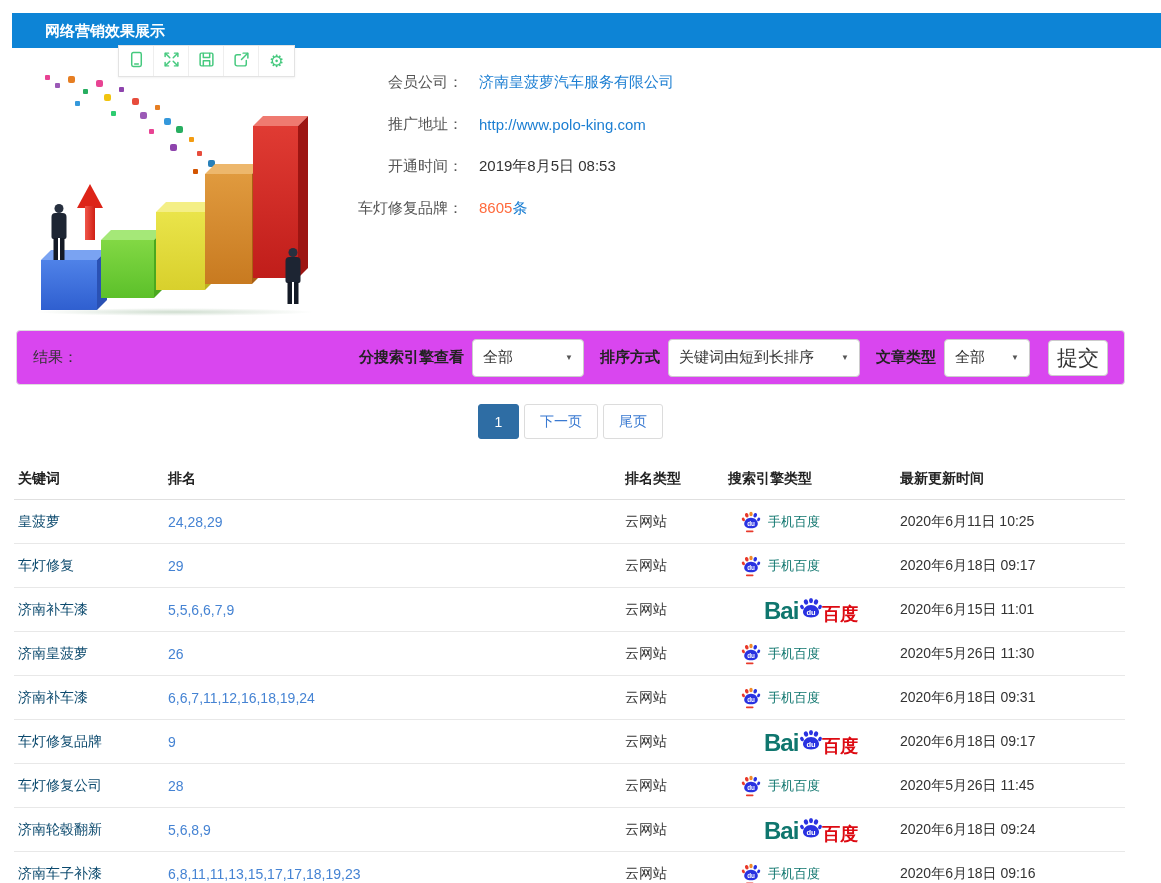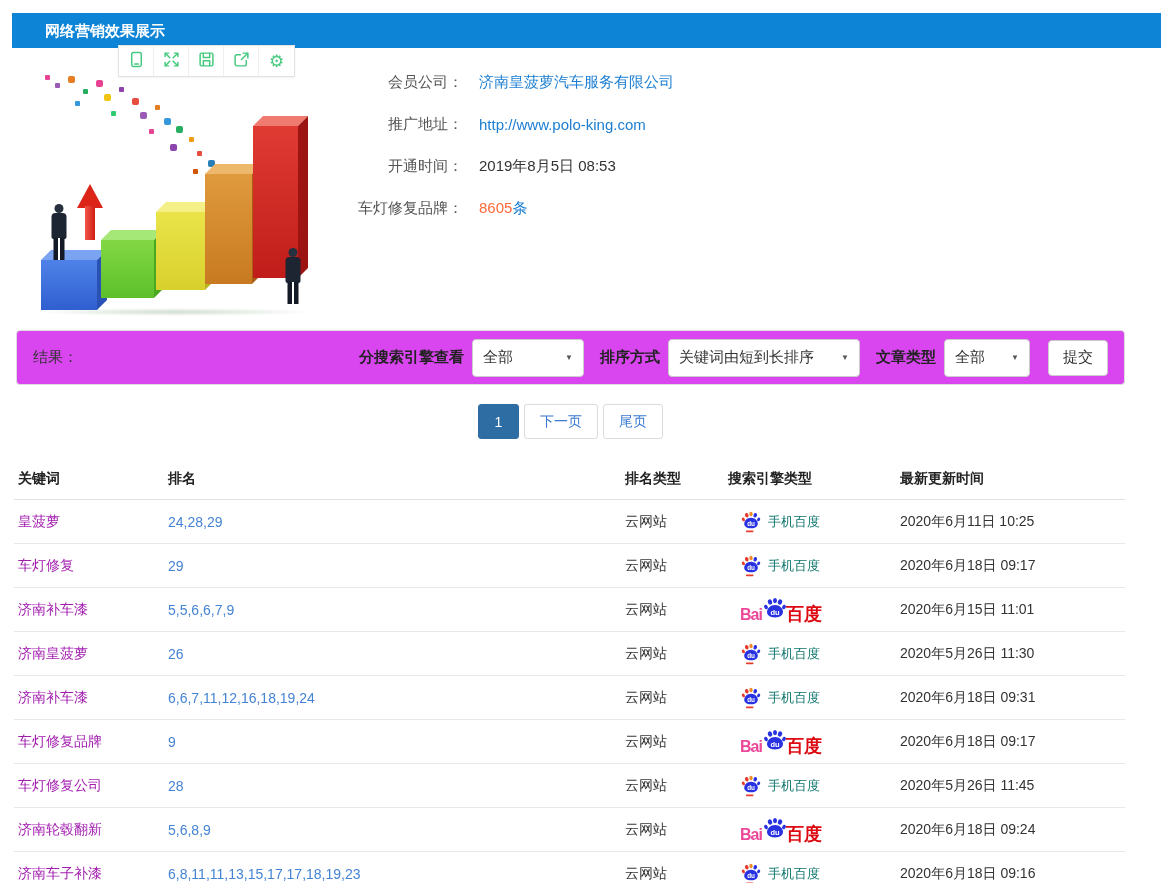--- a/index.html
+++ b/index.html
@@ -77,40 +77,40 @@
       background:#d946ef; border:1px solid #ddd; border-radius:4px;
       display:flex; align-items:center; padding:0 16px; font-size:15px; }
   .result-label { color:#333; }
   .filter-group { margin-left:auto; display:flex; align-items:center; gap:8px; }
   .f-label { font-weight:bold; color:#222; margin-left:8px; }
   .select { background:#fff; border:1px solid #ccc; border-radius:4px; height:38px;
       display:flex; align-items:center; justify-content:space-between; padding:0 10px; cursor:pointer; color:#333; }
   .sel-engine { width:112px; } .sel-sort { width:192px;text-align:center; } .sel-article { width:86px; }
   .caret { font-size:8px; color:#555; margin-left:8px; }
   .submit-btn { background:#fff; border:1px solid #ccc; border-radius:4px; height:36px; width:60px;
-      margin-left:10px; font-size:15px; color:#333; cursor:pointer; }
+      margin-left:10px; font-size:21px; color:#333; cursor:pointer; }
 
   
   .pagination { position:absolute; left:16px; top:404px; width:1109px; display:flex; justify-content:center; gap:5px; }
   .page-btn { height:35px; border-radius:3px; font-size:14px; display:flex; align-items:center; justify-content:center; cursor:pointer; }
   .page-current { width:41px; background:#2e6da4; color:#fff; border:1px solid #2e6da4; }
   .page-link { padding:0 15px; background:#fff; color:#3a7ad1; border:1px solid #dcdcdc; }
 
   
   .table { position:absolute; left:14px; top:458px; width:1111px; font-size:14px; }
   .thead, .trow { display:grid; grid-template-columns:150px 457px 103px 172px 1fr; align-items:center; }
   .thead { height:42px; font-weight:bold; color:#222; border-bottom:1px solid #e0e0e0; }
   .trow { height:44px; border-bottom:1px solid #e8e8e8; }
   .td, .th { padding-left:4px; overflow:hidden; white-space:nowrap; }
-  .td-kw { color:#a21caf; }
+  .td-kw { color:#0c4a6e; }
   .td-rank { color:#4583d3; cursor:pointer; }
   .td-engine { display:flex; align-items:center; padding-left:16px; }
   .engine-mobile { display:flex; align-items:center; gap:6px; color:#0f766e; font-size:13px; cursor:pointer; }
   .engine-pc { display:flex; align-items:flex-end; cursor:pointer; }
-  .engine-pc .bai { color:#ec4899; font-weight:bold; font-size:16px; letter-spacing:-1px; line-height:1; }
+  .engine-pc .bai { color:#0f766e; font-weight:bold; font-size:24px; letter-spacing:-1px; line-height:1;margin-left:24px; }
   .engine-pc .cn  { color:#dd0a12; font-weight:bold; font-size:18px; line-height:1; margin-left:-2px; }
   .td-date { color:#333; }
 </style>
 </head>
 <body>
 
 <div class="page">
 
   <div class="top-bar">
     <div class="title">网络营销效果展示</div>

